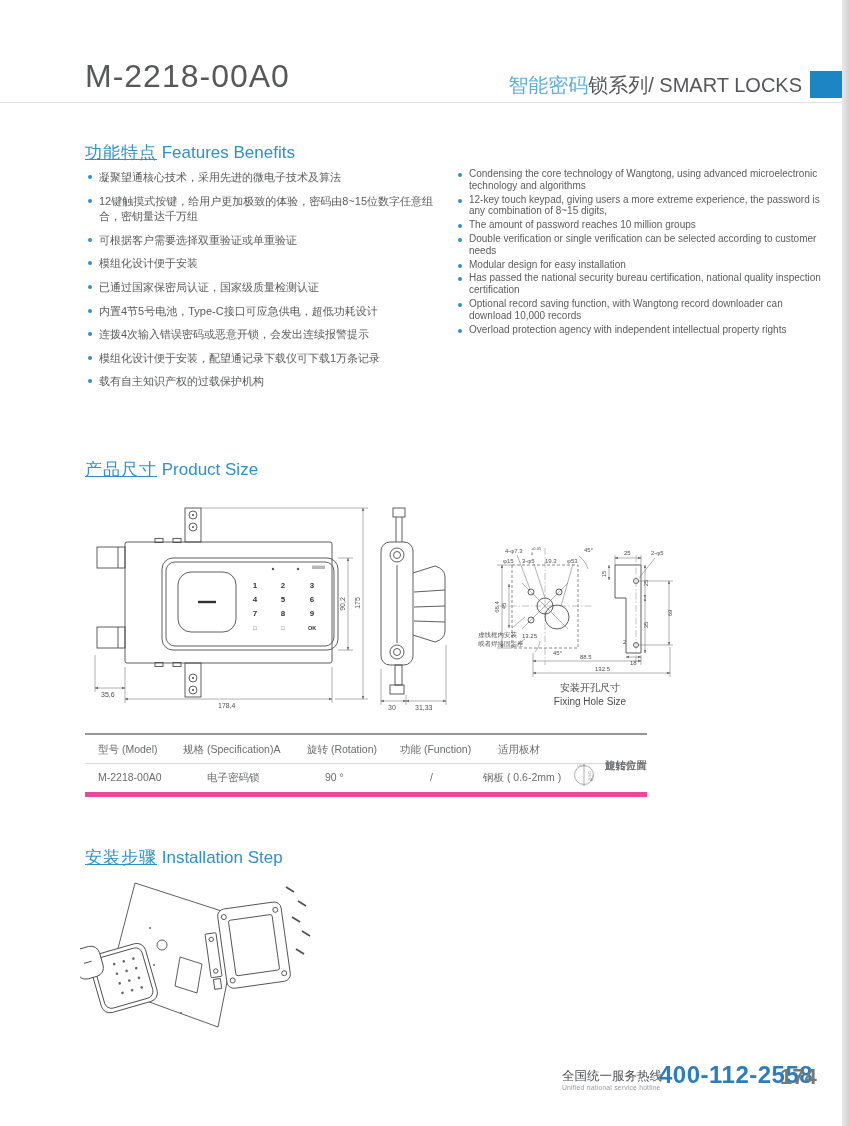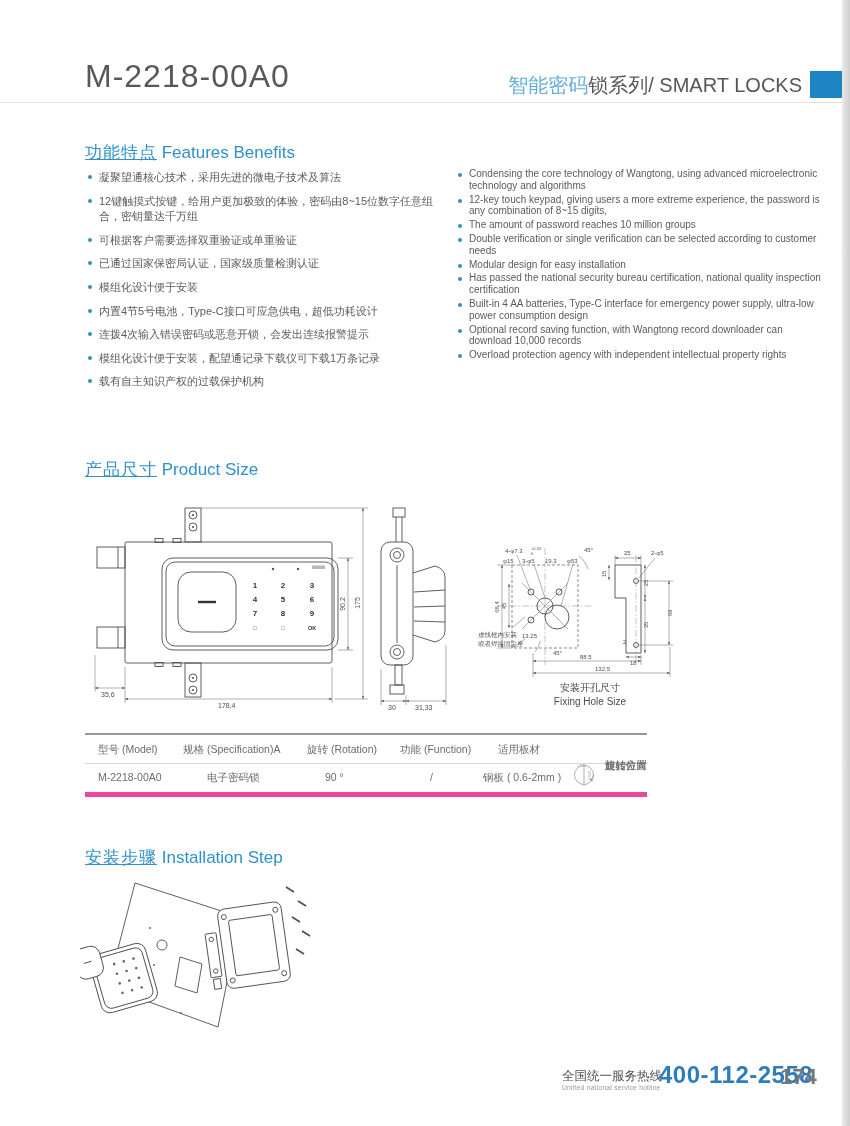--- a/index.html
+++ b/index.html
@@ -77,36 +77,35 @@
   <div class="abs header-rule"></div>
 
   <div class="abs sec-h" style="left:85px;top:141px;">
     <span class="zh">功能特点</span><span> Features Benefits</span>
   </div>
 
   <ul class="abs feat feat-zh">
     <li>凝聚望通核心技术，采用先进的微电子技术及算法</li>
     <li>12键触摸式按键，给用户更加极致的体验，密码由8~15位数字任意组合，密钥量达千万组</li>
     <li>可根据客户需要选择双重验证或单重验证</li>
+    <li>模组化设计便于安装</li>
     <li>已通过国家保密局认证，国家级质量检测认证</li>
-    <li>模组化设计便于安装</li>
     <li>内置4节5号电池，Type-C接口可应急供电，超低功耗设计</li>
     <li>连拨4次输入错误密码或恶意开锁，会发出连续报警提示</li>
     <li>模组化设计便于安装，配望通记录下载仪可下载1万条记录</li>
     <li>载有自主知识产权的过载保护机构</li>
   </ul>
 
   <ul class="abs feat feat-en">
     <li>Condensing the core technology of Wangtong, using advanced microelectronic technology and algorithms</li>
     <li>12-key touch keypad, giving users a more extreme experience, the password is any combination of 8~15 digits,</li>
     <li>The amount of password reaches 10 million groups</li>
     <li>Double verification or single verification can be selected according to customer needs</li>
     <li>Modular design for easy installation</li>
     <li>Has passed the national security bureau certification, national quality inspection certification</li>
-    <li>Built-in 4 AA batteries, Type-C interface for emergency power supply, ultra-low power consumption design</li>
     <li>Optional record saving function, with Wangtong record downloader can download 10,000 records</li>
     <li>Overload protection agency with independent intellectual property rights</li>
   </ul>
 
   <div class="abs sec-h" style="left:85px;top:458px;">
     <span class="zh">产品尺寸</span><span> Product Size</span>
   </div>
 
   <svg class="abs" style="left:85px;top:495px;" width="610" height="242" viewBox="0 0 610 242">
     <defs>

